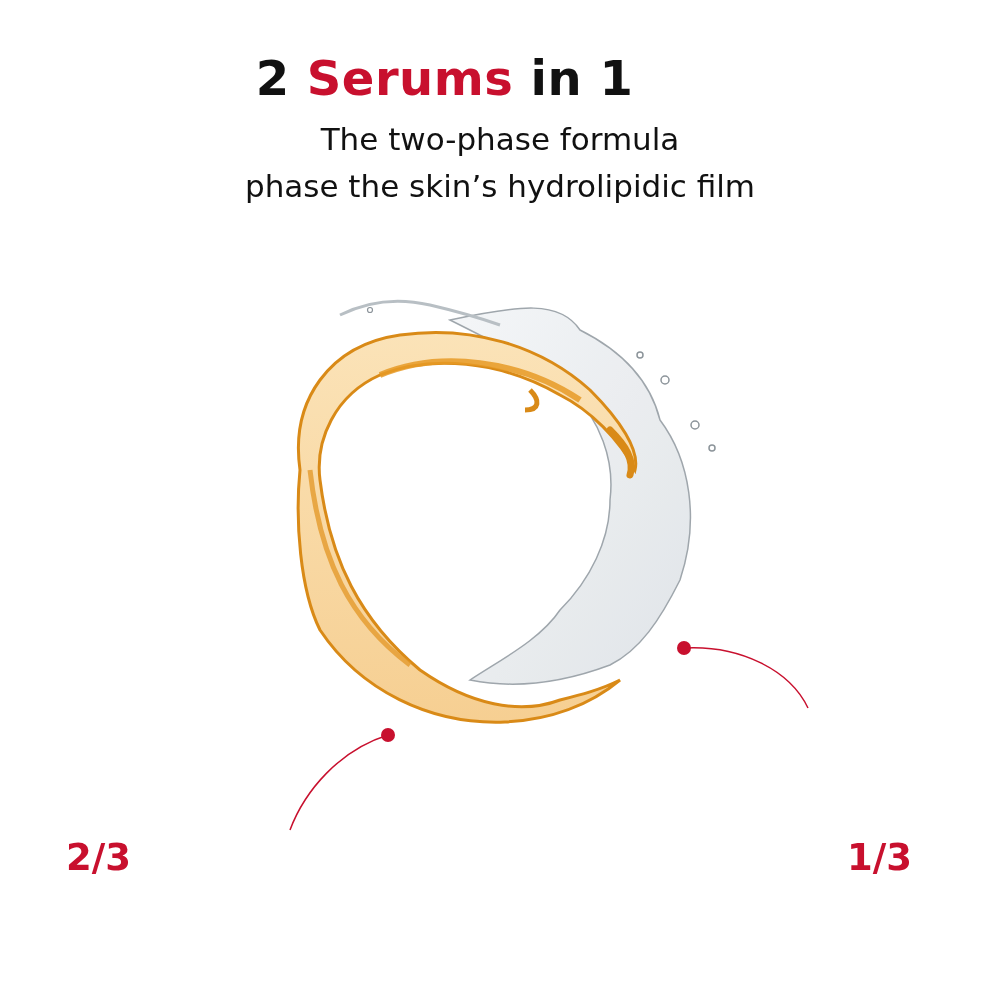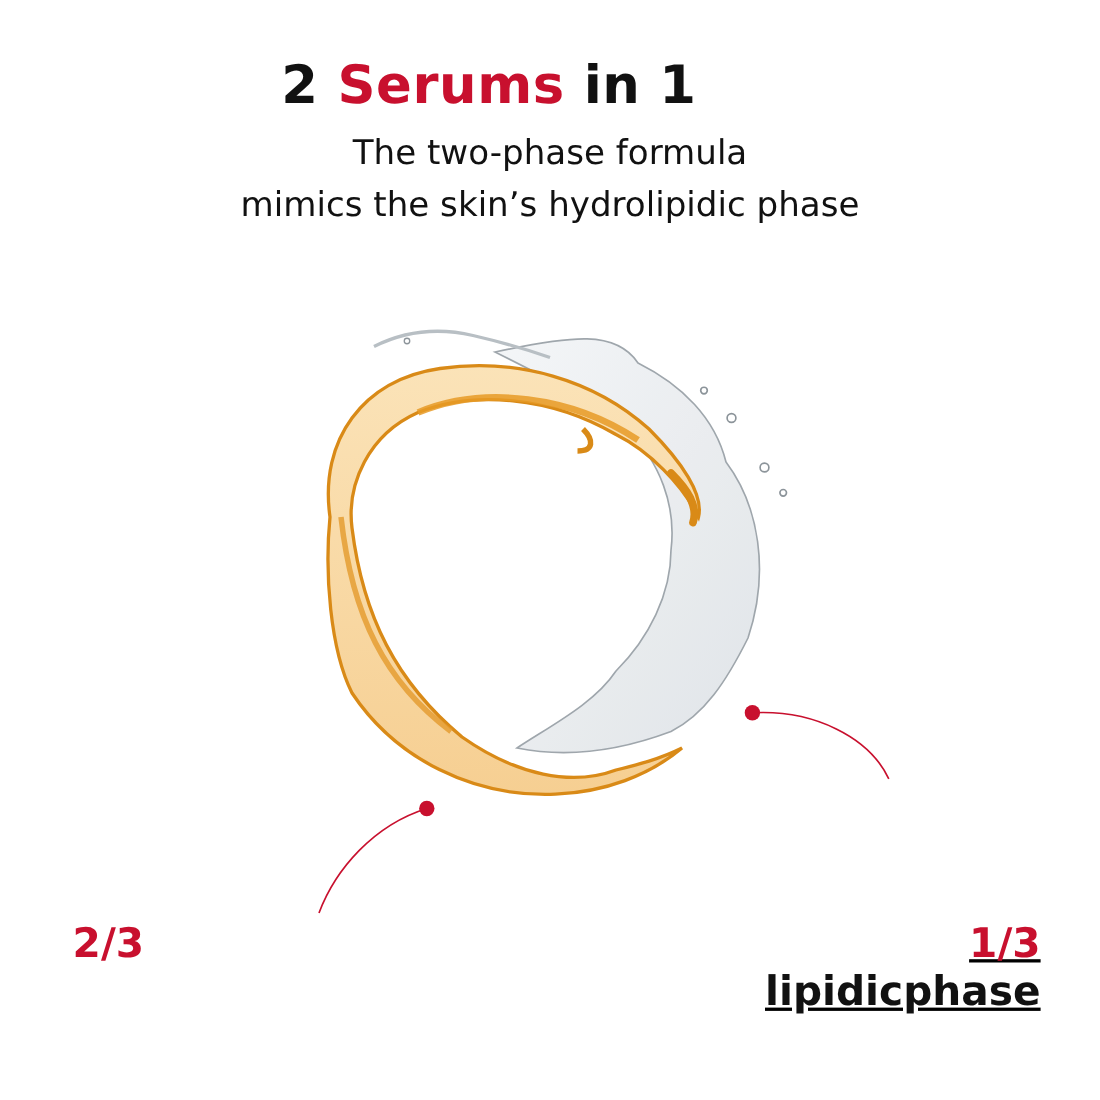--- a/index.html
+++ b/index.html
@@ -14,30 +14,30 @@
     .title .accent { color: #c8102e; }
     .subtitle {
       position: absolute; top: 116px; left: 0; width: 1000px; text-align: center;
       font-size: 31px; line-height: 47px; color: #111111;
     }
     .splash { position: absolute; left: 0; top: 0; width: 1000px; height: 1000px; }
     .label { position: absolute; font-weight: bold; font-size: 37px; line-height: 44px; }
     .label .frac { color: #c8102e; display: block; }
     .label .name { color: #111111; display: block; }
     .label-left { left: 66px; top: 836px; text-align: left; }
-    .label-right { right: 54px; top: 836px; text-align: right; text-decoration: underline; }
+    .label-right { right: 88px; top: 836px; text-align: right; }
   </style>
 </head>
 <body>
 
 <div class="title"><span>2 </span><span class="accent">Serums</span><span> in 1</span></div>
 
 <div class="subtitle">
   <div>The two-phase formula</div>
-  <div>mimics the skin’s hydrolipidic phase</div>
+  <div>phase the skin’s hydrolipidic film</div>
 </div>
 
 <svg class="splash" viewBox="0 0 1000 1000">
   <defs>
     <linearGradient id="oilG" x1="0" y1="0" x2="1" y2="1">
       <stop offset="0" stop-color="#f2b648"></stop>
       <stop offset="0.5" stop-color="#e59a2a"></stop>
       <stop offset="1" stop-color="#f7d9a8"></stop>
     </linearGradient>
     <linearGradient id="oilFill" x1="0" y1="0" x2="0" y2="1">
@@ -77,14 +77,13 @@
     <circle cx="684" cy="648" r="7" fill="#c8102e"></circle>
   </g>
 </svg>
 
 <div class="label label-left">
   <span class="frac">2/3</span>
 </div>
 
 <div class="label label-right">
   <span class="frac">1/3</span>
-  <span class="name">lipidicphase</span>
 </div>
 
 </body></html>

